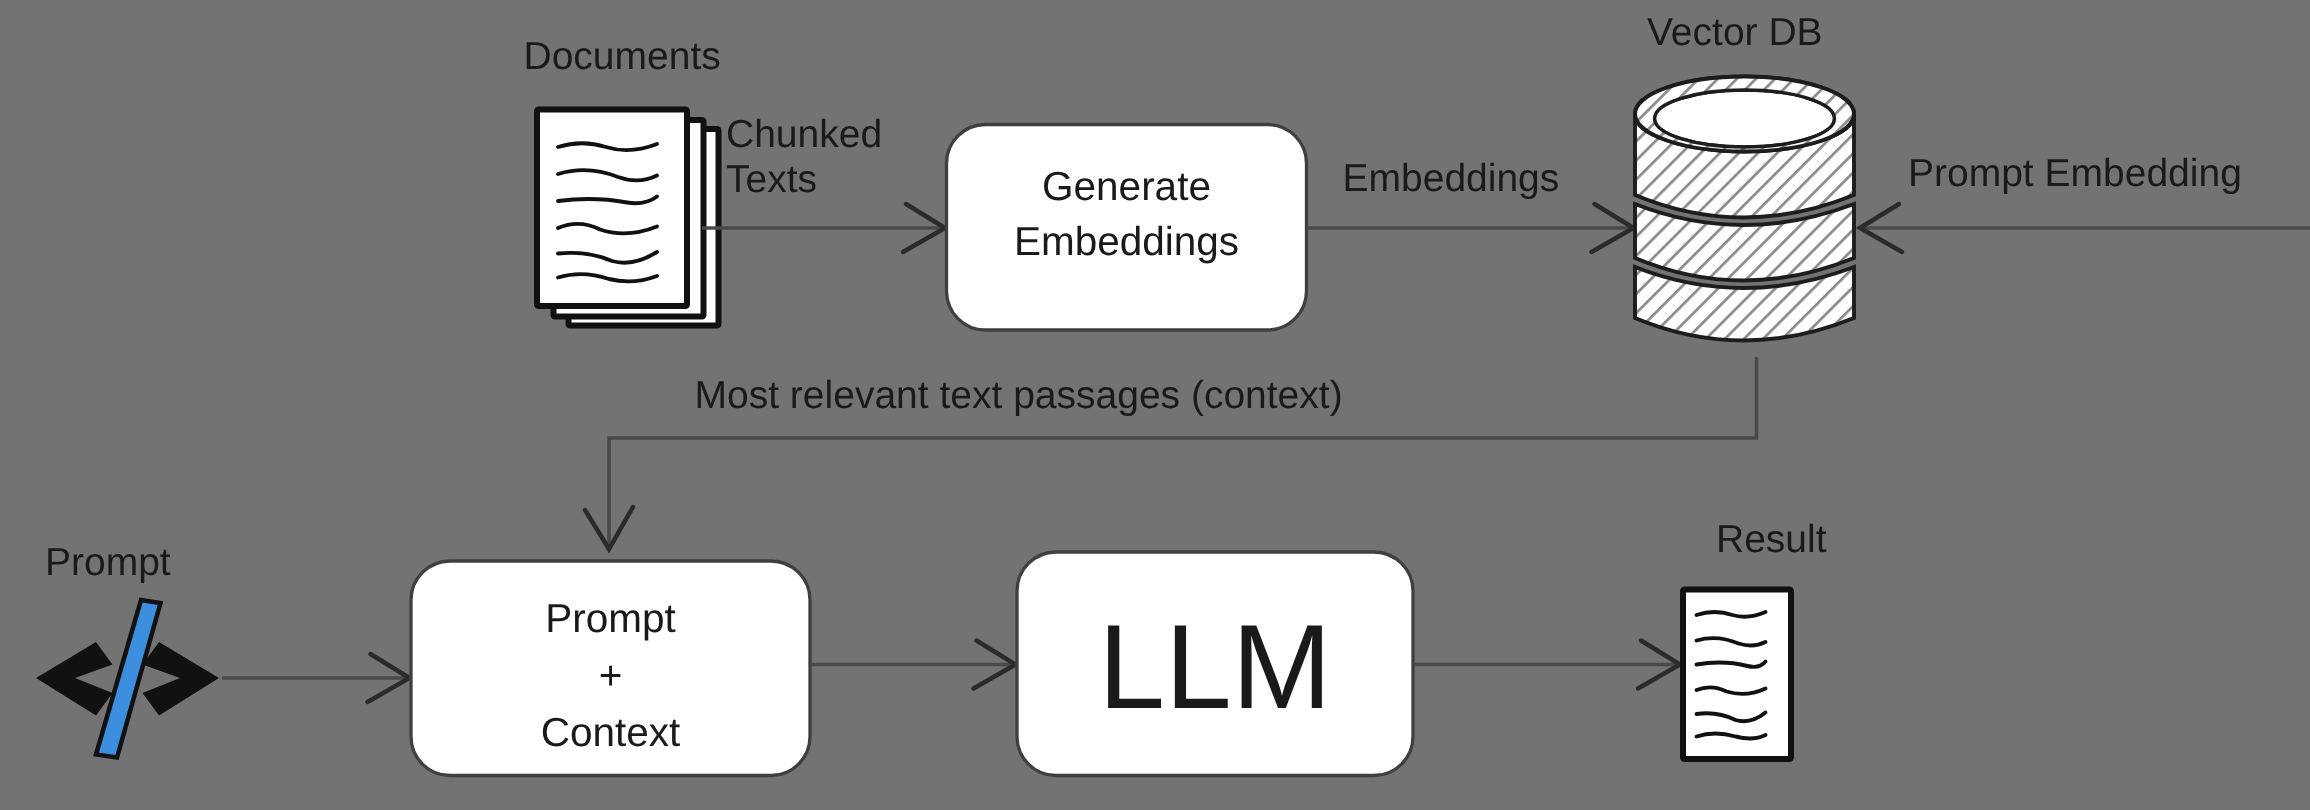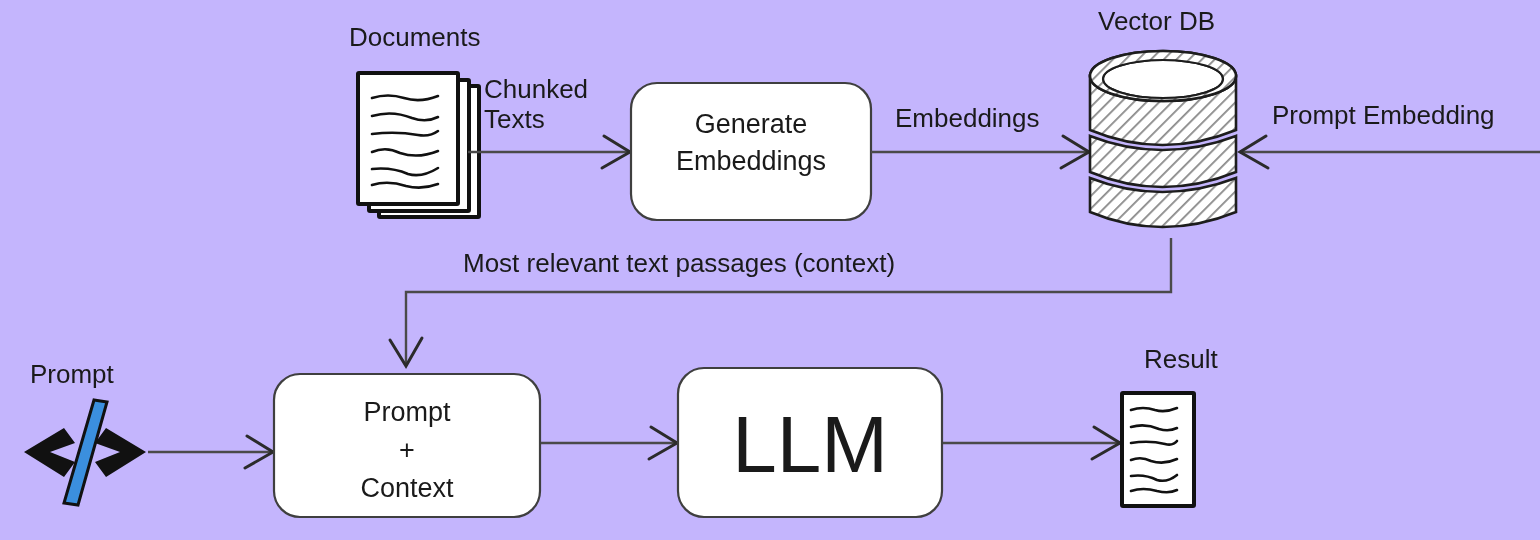--- a/index.html
+++ b/index.html
@@ -4,21 +4,21 @@
 <style>
   html, body {
     margin: 0;
     padding: 0;
     background: #ffffff;
   }
   #canvas {
     position: relative;
     width: 1540px;
     height: 540px;
-    background: #c4b5fd;
+    background: #737373;
     font-family: "Liberation Sans", sans-serif;
     overflow: hidden;
   }
   #diagram-svg {
     position: absolute;
     left: 0;
     top: 0;
     width: 1540px;
     height: 540px;
   }

